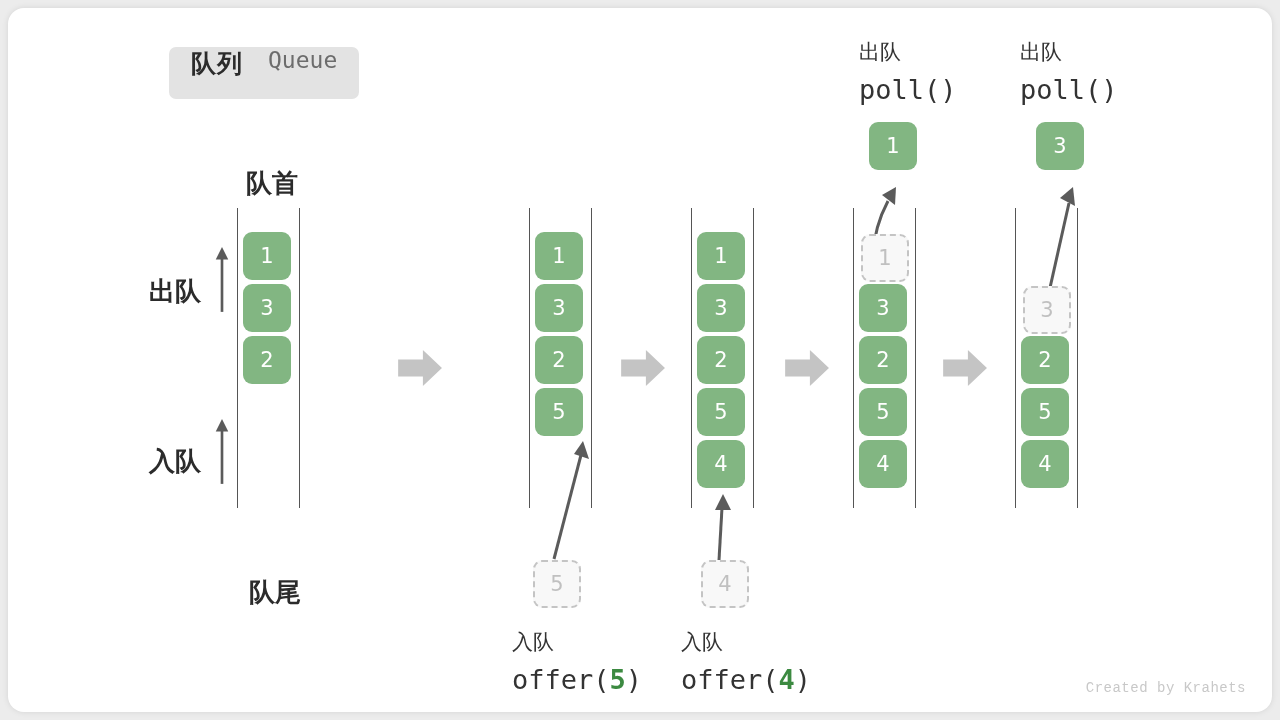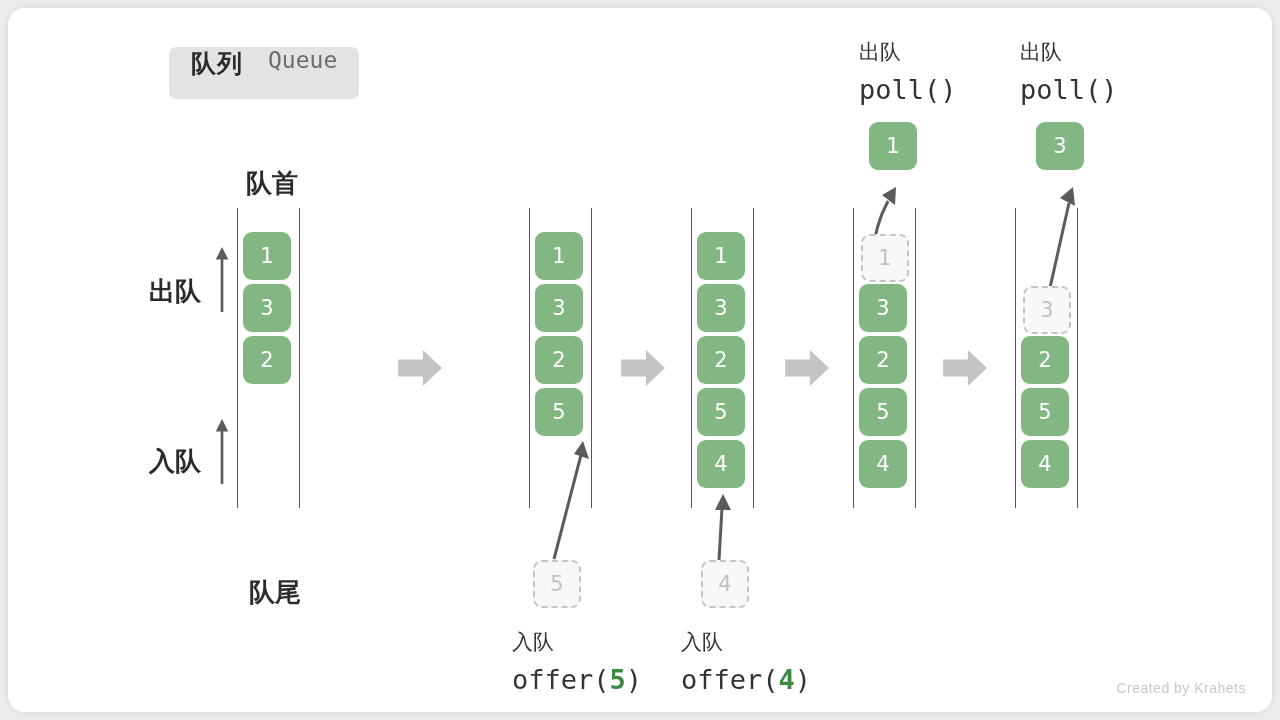--- a/index.html
+++ b/index.html
@@ -98,21 +98,21 @@
   
   .thinarrow{position:absolute;}
 
   
   .uparrow{position:absolute;width:16px;}
 
   
   .watermark{
     position:absolute;
     right:26px;bottom:16px;
-    font-family:Liberation Sans, sans-serif;
+    font-family:Liberation Mono, monospace;
     font-size:14px;
     color:#c8c8c8;
     letter-spacing:0.5px;
     white-space:nowrap;
     text-align:right;
   }
 </style>
 </head>
 <body>
 

